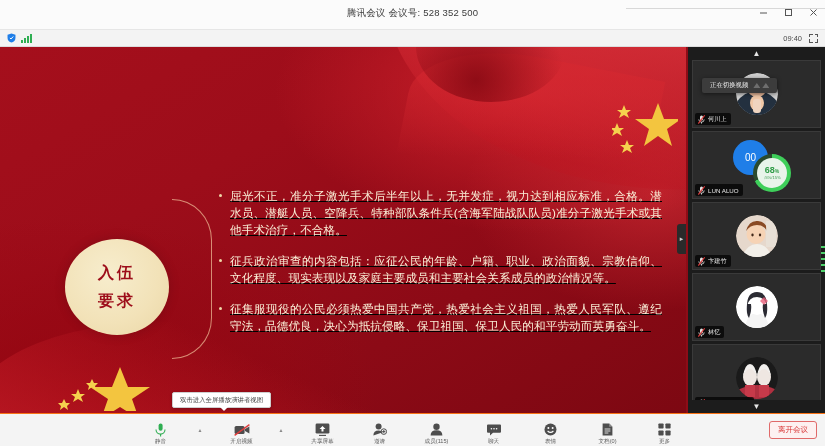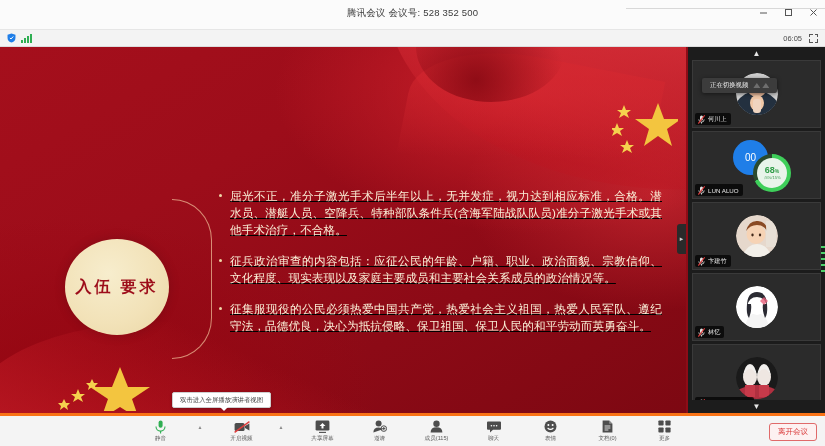--- a/index.html
+++ b/index.html
@@ -102,21 +102,21 @@
     font-size: 22px; color: #f7e3b6; letter-spacing: 1px;
     font-family: "Liberation Sans", "DejaVu Sans", sans-serif;
     text-shadow: 0 1px 2px rgba(0,0,0,.3);
     white-space: nowrap;
   }
 
   .badge-circle {
     position: absolute; left: 65px; top: 192px; width: 104px; height: 96px;
     border-radius: 50%;
     background: radial-gradient(circle at 42% 36%, #f7edcd 0%, #f2e2b8 58%, #ead6a5 100%);
-    display: flex; align-items: center; justify-content: center;
+    display: flex; flex-direction: column; align-items: center; justify-content: center;
     gap: 7px; box-shadow: 0 0 12px rgba(0,0,0,.15);
   }
   .badge-line { font-size: 16px; color: #9d0d1a; letter-spacing: 3px; font-weight: bold; }
 
   .brace {
     position: absolute; left: 172px; top: 152px; width: 40px; height: 160px;
     border-right: 1.4px solid rgba(255,222,175,.62);
     border-top: 1.4px solid rgba(255,222,175,.62);
     border-bottom: 1.4px solid rgba(255,222,175,.62);
     border-radius: 0 78px 78px 0 / 0 80px 80px 0;
@@ -224,22 +224,22 @@
   .stat-sub { font-size: 4.2px; color: #3f9c55; margin-top: 1px; }
   .strip-eq {
     position: absolute; right: 0px; top: 186px; width: 4px; height: 26px;
     display: flex; flex-direction: column; justify-content: space-between;
   }
   .strip-eq i { height: 2px; background: #4dd06a; display: block; }
 
   
   .controlbar {
     position: absolute; left: 0; top: 413px; width: 825px; height: 33px;
-    background: #f4f4f4; border-top: 3px solid #f97316;
-    display: flex; align-items: center; justify-content: center;
+    background: #f4f4f4; border-top: 1px solid #f97316;
+    display: flex; align-items: flex-end; justify-content: center;
   }
   .ctrl-group { display: flex; align-items: flex-start; gap: 17px; }
   .ctrl {
     width: 40px; display: flex; flex-direction: column; align-items: center;
     gap: 1px; cursor: pointer; position: relative;
   }
   .ctrl-ico { height: 15px; display: flex; align-items: center; justify-content: center; }
   .ctrl-lbl { font-size: 5.6px; color: #5c5c5c; white-space: nowrap; }
   .caret {
     width: 7px; align-self: flex-start; margin-top: 5px;
@@ -287,21 +287,21 @@
         <path d="M3.2 5.4 L4.4 6.6 L6.9 3.9" stroke="#ffffff" stroke-width="1.1" fill="none"></path>
       </svg>
       <div class="signal-ico">
         <i></i>
           <i></i>
           <i></i>
           <i></i>
       </div>
     </div>
     <div class="subbar-right">
-      <div class="timer-txt">06:05</div>
+      <div class="timer-txt">09:40</div>
       <div class="fullscreen-ico">
         <span></span>
           <span></span>
           <span></span>
           <span></span>
       </div>
     </div>
   </div>
 
   <div class="stage">

